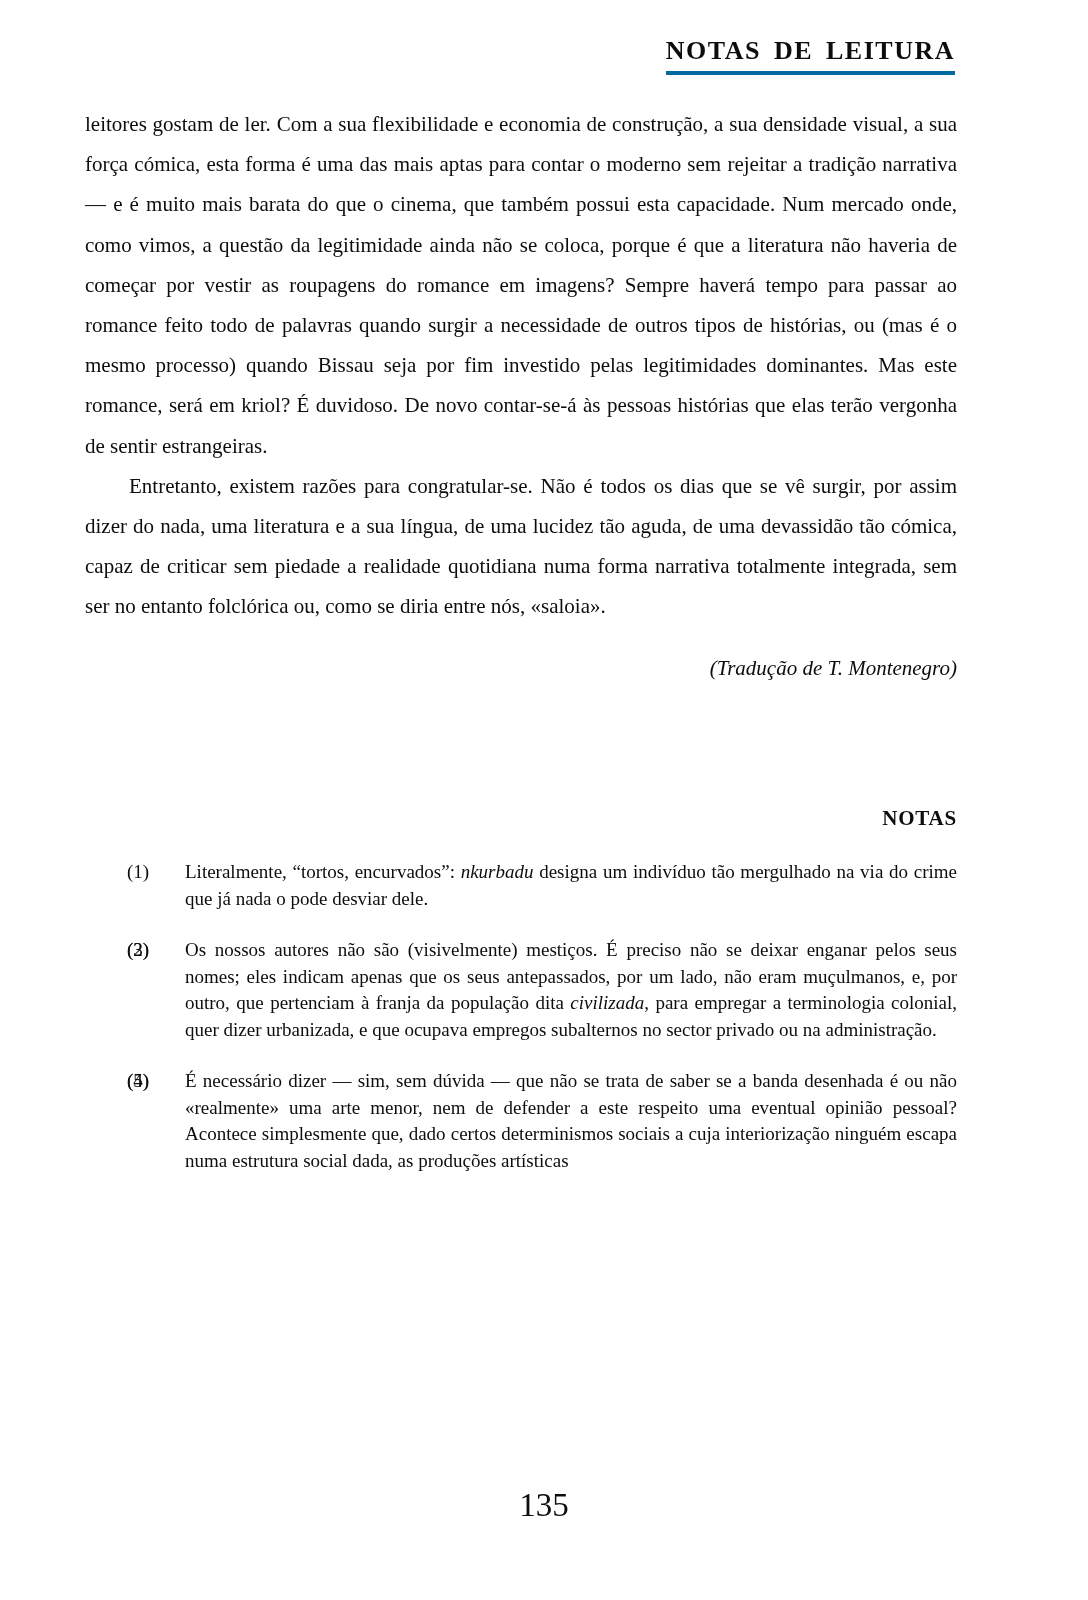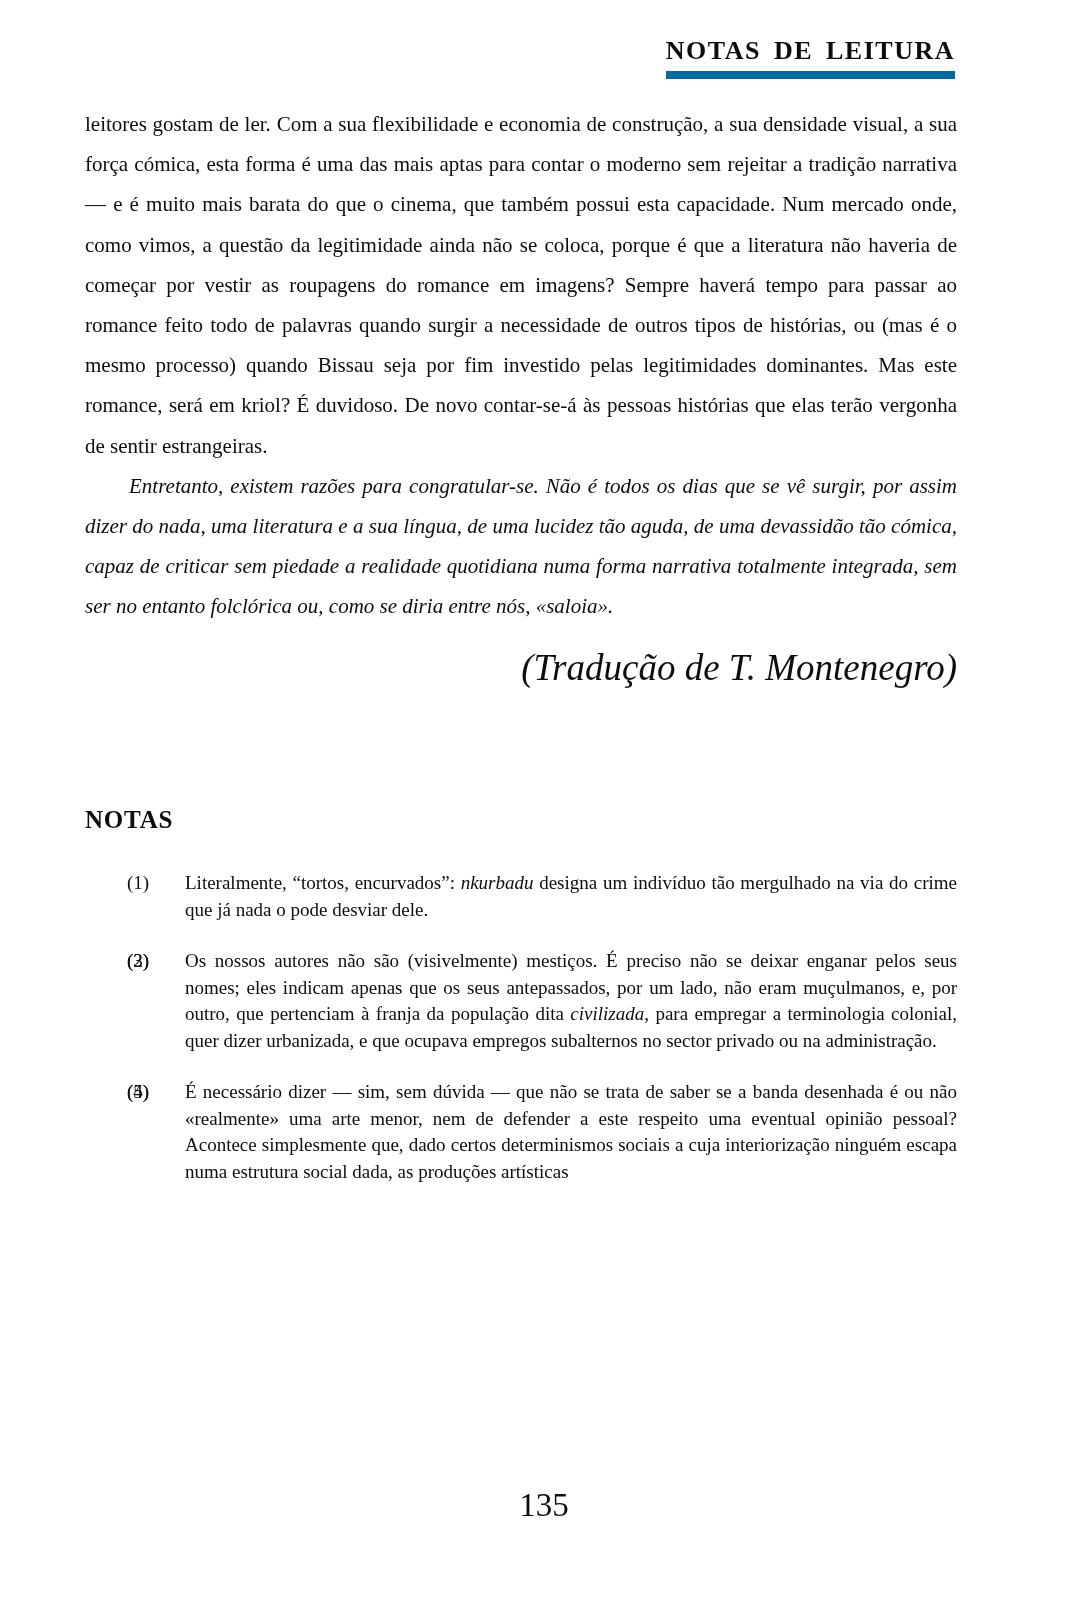--- a/index.html
+++ b/index.html
@@ -20,21 +20,21 @@
   
   .running-head {
     position: absolute;
     top: 36px;
     left: 85px;
     width: 870px;
     text-align: right;
   }
   .running-head .rh-inner {
     display: inline-block;
-    border-bottom: 8px solid #0369a1;
+    border-bottom: 4px solid #0369a1;
     padding-bottom: 5px;
   }
   .running-head .rh-text {
     font-size: 26px;
     font-weight: bold;
     letter-spacing: 1.5px;
     word-spacing: 5px;
     white-space: nowrap;
   }
 
@@ -48,42 +48,42 @@
   .body-par {
     font-size: 21px;
     line-height: 40.2px;
     text-align: justify;
     text-justify: inter-word;
     margin: 0;
     hyphens: none;
   }
   .body-par.indent {
     text-indent: 44px;
-    font-style: italic;
   }
   .credit {
-    font-size: 37px;
+    font-size: 21px;
     font-style: italic;
     text-align: right;
     margin-top: 22px;
     line-height: 38px;
   }
 
   
   .notes-block {
     position: absolute;
     top: 806px;
     left: 85px;
     width: 872px;
   }
   .notes-title {
-    font-size: 25px;
+    font-size: 21px;
     font-weight: bold;
     letter-spacing: 0.8px;
-    margin: 0 0 36px 0;
+    margin: 0 0 28px 0;
+    text-align: right;
   }
   .note {
     position: relative;
     padding-left: 100px;
     margin-bottom: 25px;
     font-size: 19px;
     line-height: 26.5px;
     text-align: justify;
     text-justify: inter-word;
   }

